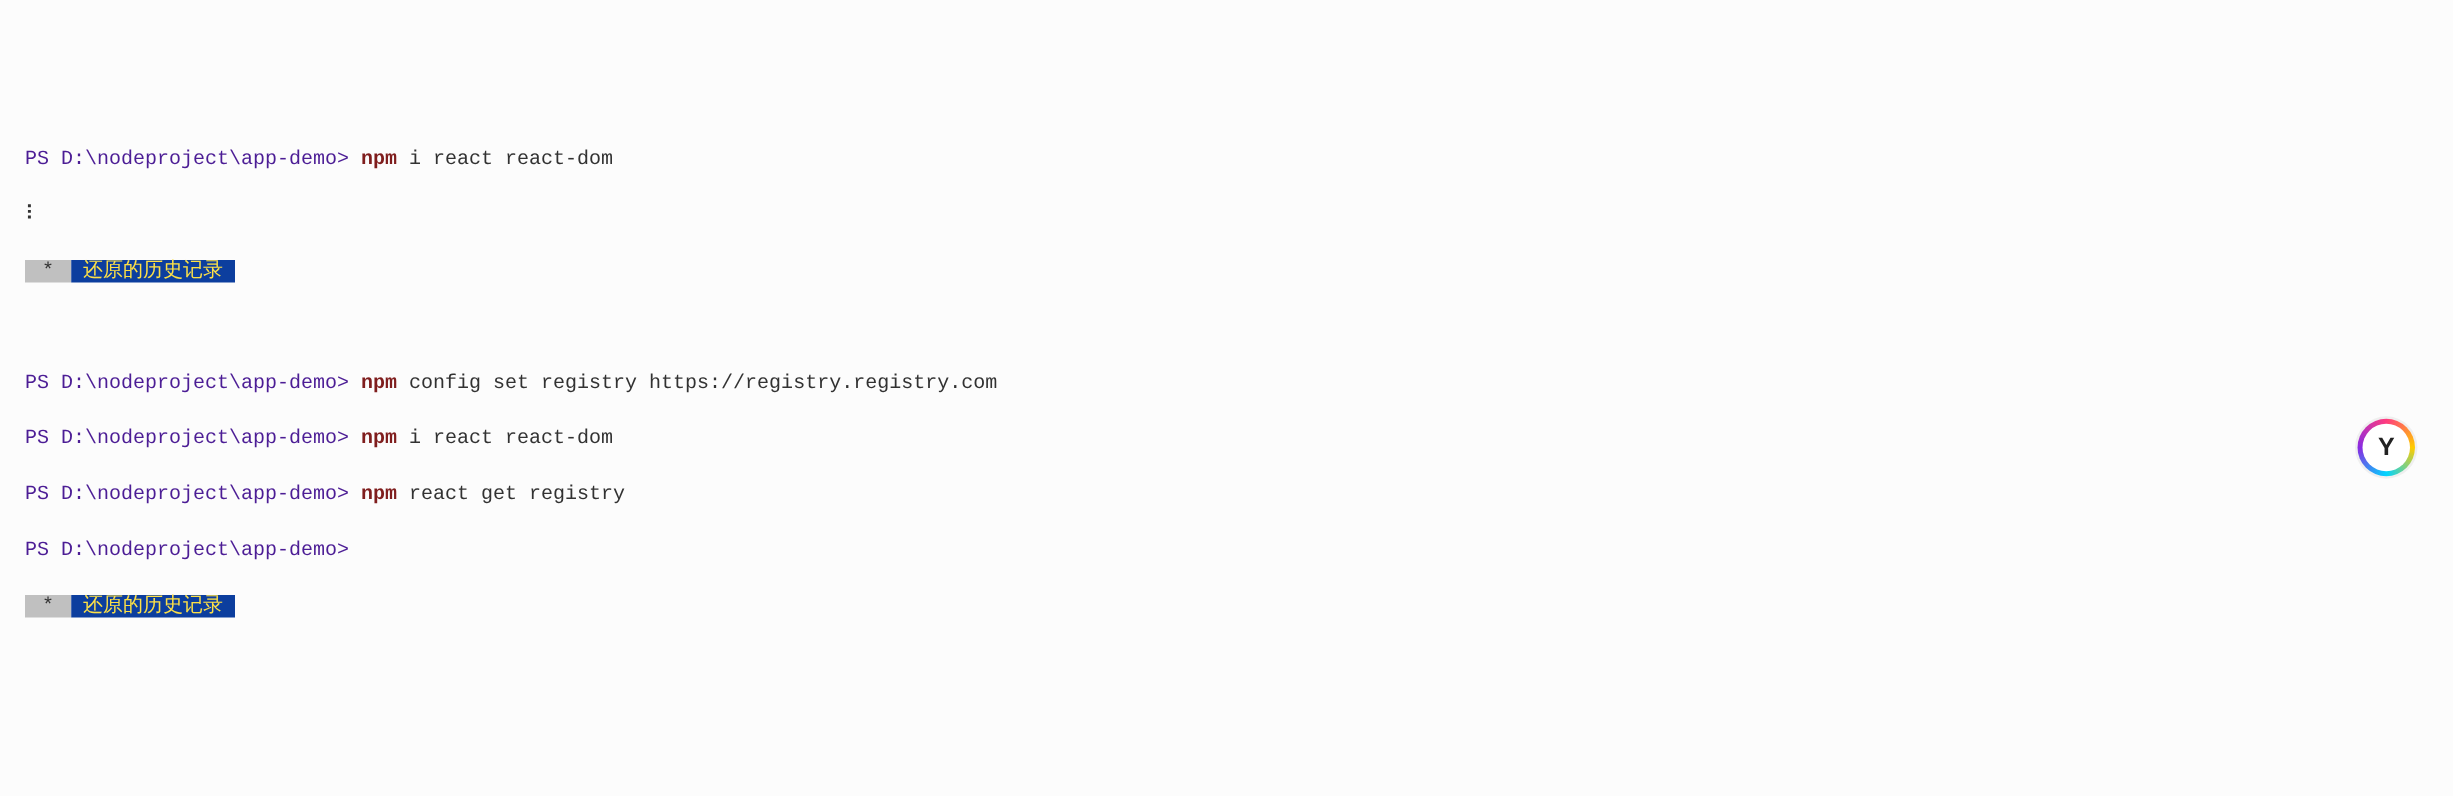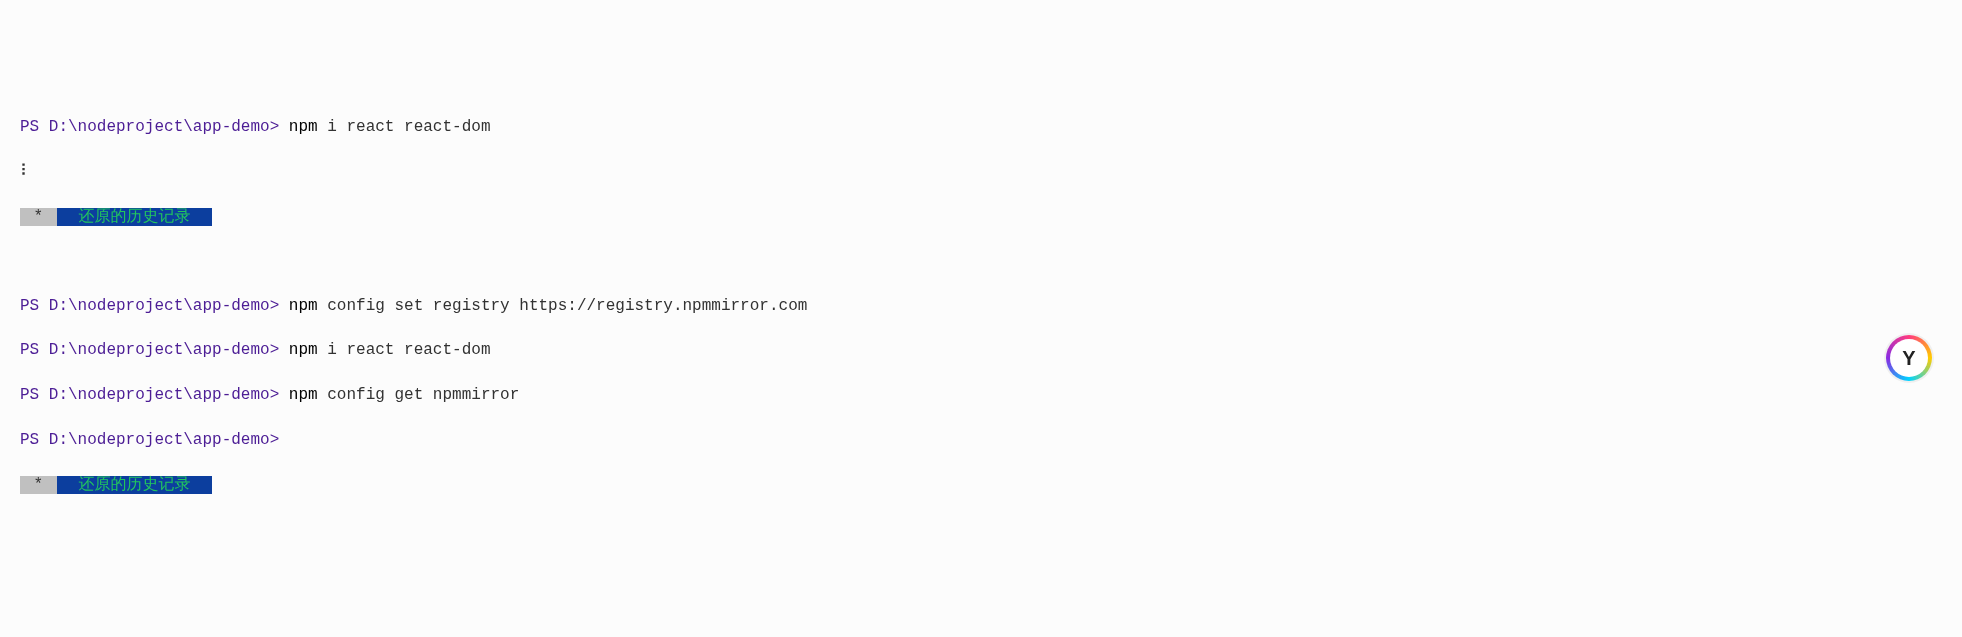--- a/index.html
+++ b/index.html
@@ -19,34 +19,35 @@
       width: 1962px;
       position: relative;
     }
     .terminal {
       padding: 4px 20px;
     }
     .prompt-path {
       color: #4c1d95;
     }
     .cmd-yellow {
-      color: #000000;
+      color: #7f1d1d;
+      font-weight: bold;
     }
     .braille {
       color: #323232;
     }
     .history-star {
       background: #c0c0c0;
       color: #323232;
       padding: 0 4px;
     }
     .history-text {
       background: #0c3e9e;
-      color: #22c55e;
-      padding: 0 12px;
+      color: #fde047;
+      padding: 0 0;
     }
     .line {
       min-height: 22px;
     }
     .logo-badge {
       position: absolute;
       right: 30px;
       top: 335px;
       width: 46px;
       height: 46px;
@@ -83,23 +84,23 @@
 </head>
 <body>
 
 
 
 <div class="terminal">
 <div class="line"><span class="prompt-path">PS D:\nodeproject\app-demo&gt; </span><span class="cmd-yellow">npm </span><span>i react react-dom</span></div>
 <div class="line braille">⠇</div>
 <div class="line"><span class="history-star"> * </span><span class="history-text"> 还原的历史记录 </span></div>
 <div class="line"></div>
-<div class="line"><span class="prompt-path">PS D:\nodeproject\app-demo&gt; </span><span class="cmd-yellow">npm </span><span>config set registry https://registry.npmmirror.com</span></div>
+<div class="line"><span class="prompt-path">PS D:\nodeproject\app-demo&gt; </span><span class="cmd-yellow">npm </span><span>config set registry https://registry.registry.com</span></div>
 <div class="line"><span class="prompt-path">PS D:\nodeproject\app-demo&gt; </span><span class="cmd-yellow">npm </span><span>i react react-dom</span></div>
-<div class="line"><span class="prompt-path">PS D:\nodeproject\app-demo&gt; </span><span class="cmd-yellow">npm </span><span>config get npmmirror</span></div>
+<div class="line"><span class="prompt-path">PS D:\nodeproject\app-demo&gt; </span><span class="cmd-yellow">npm </span><span>react get registry</span></div>
 <div class="line"><span class="prompt-path">PS D:\nodeproject\app-demo&gt;</span></div>
 <div class="line"><span class="history-star"> * </span><span class="history-text"> 还原的历史记录 </span></div>
 
 
 
 
 
 
 
 

